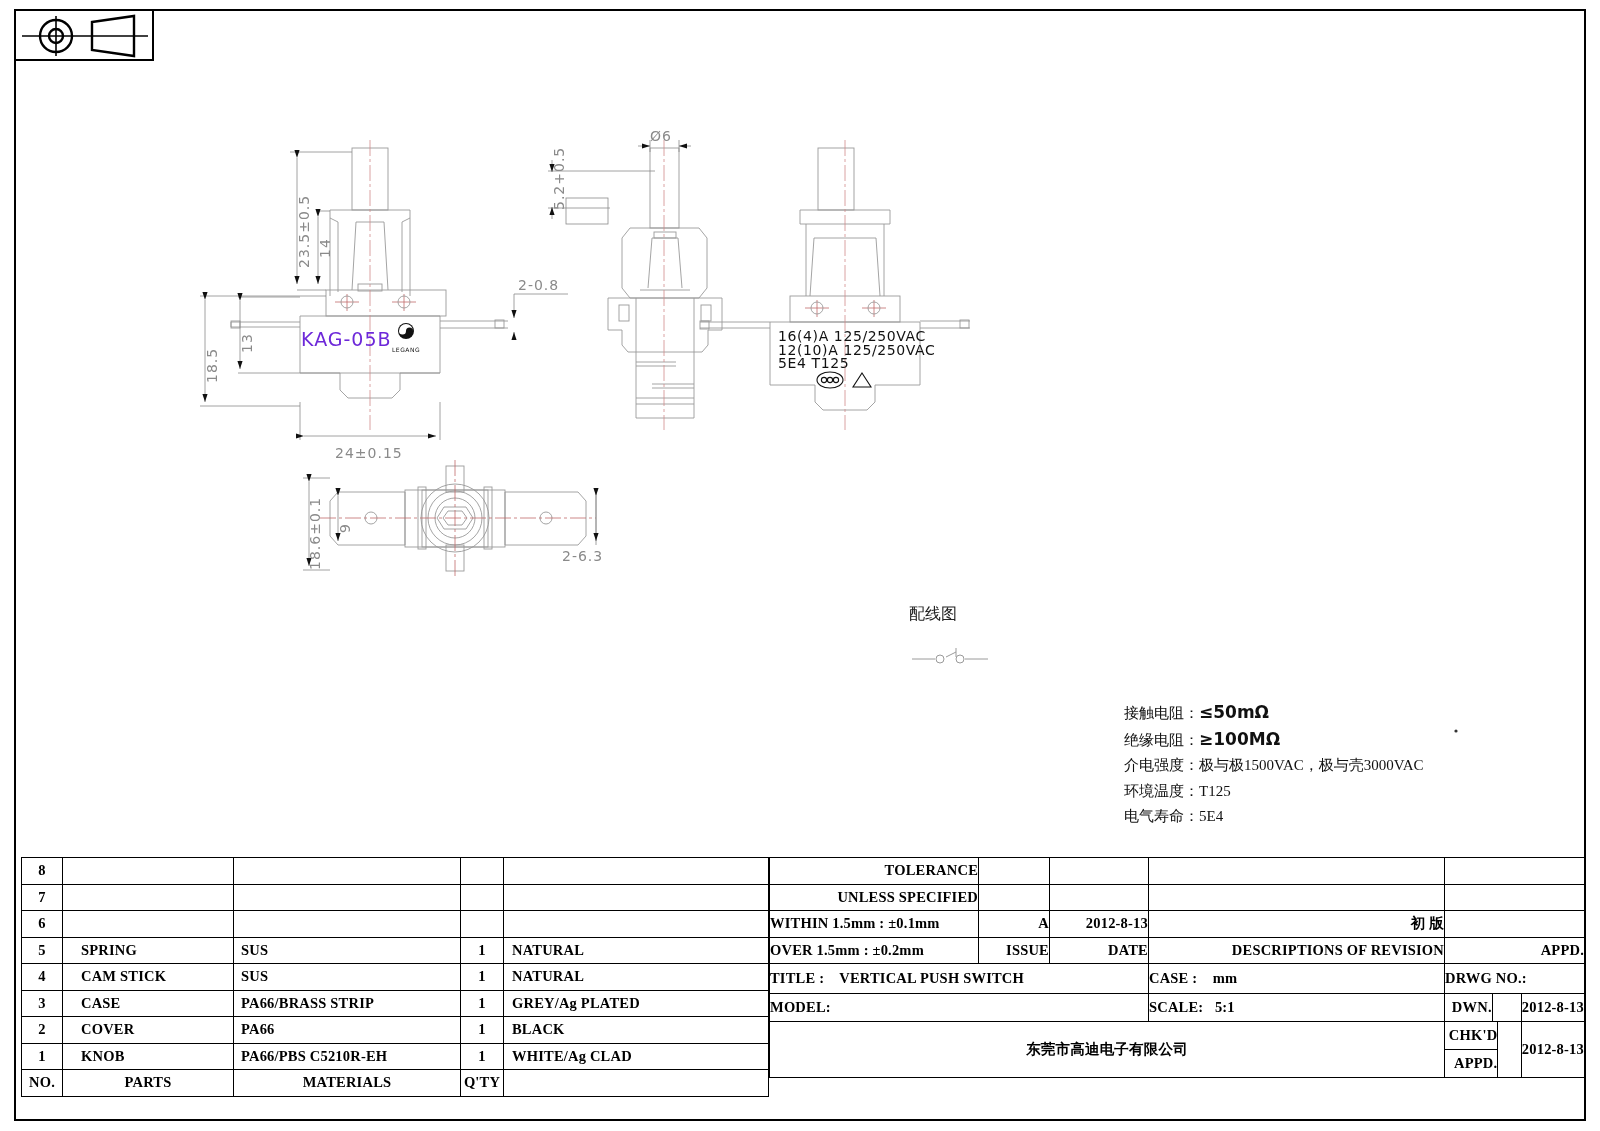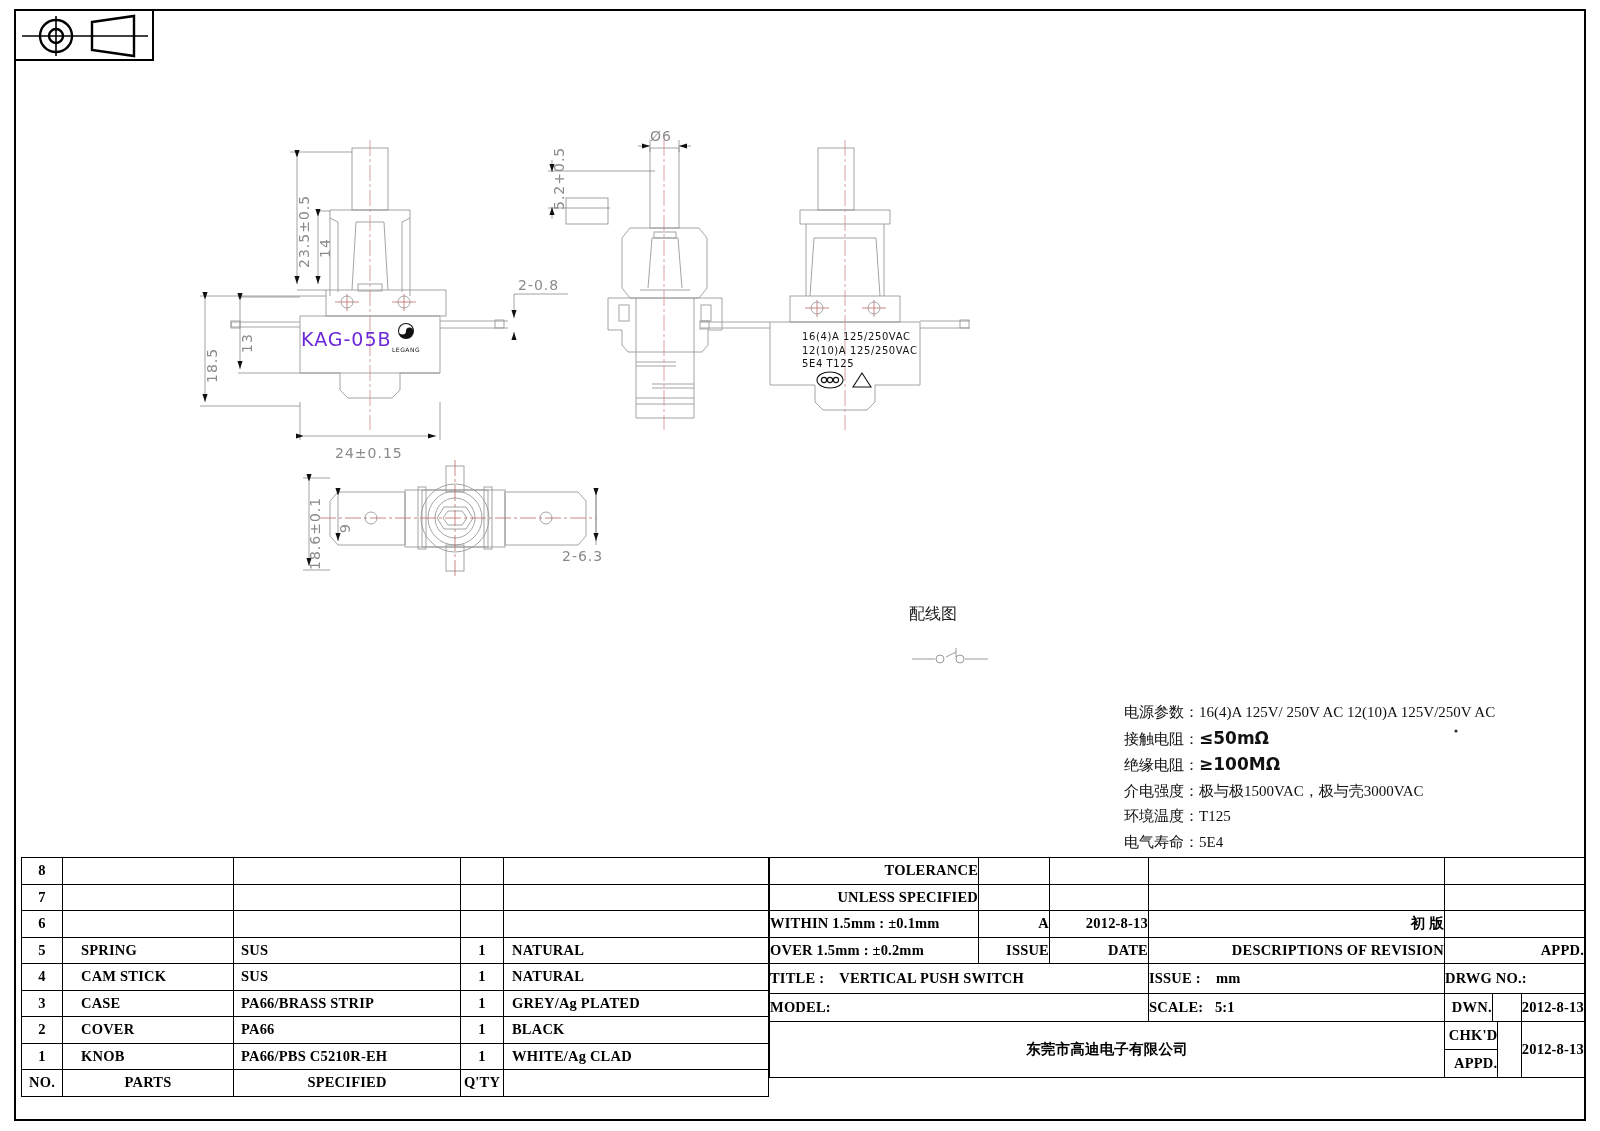--- a/index.html
+++ b/index.html
@@ -57,21 +57,21 @@
     font-family:"DejaVu Sans",sans-serif;font-size:31px;font-weight:400;color:#000;
     text-align:center;letter-spacing:1px;
   }
   .title-txt{font-size:16.5px;}
   .small-lbl{font-size:14px;}
 
   
   .dim{position:absolute;font-family:"DejaVu Sans",sans-serif;color:#8a8a8a;font-size:14px;letter-spacing:1px;white-space:nowrap;}
   .dim.vert{transform-origin:0 0;transform:rotate(-90deg);}
   .part-label{position:absolute;font-family:"DejaVu Sans",sans-serif;color:#6d28d9;font-size:19px;letter-spacing:1px;white-space:nowrap;}
-  .rating{position:absolute;font-family:"DejaVu Sans",sans-serif;color:#111;font-size:10px;line-height:13.5px;letter-spacing:.6px;white-space:nowrap;margin-left:24px;}
+  .rating{position:absolute;font-family:"DejaVu Sans",sans-serif;color:#111;font-size:14px;line-height:13.5px;letter-spacing:.6px;white-space:nowrap;}
   .brand{position:absolute;font-family:"DejaVu Sans",sans-serif;color:#111;font-size:6px;letter-spacing:.5px;}
 </style>
 </head>
 <body>
 
 <div class="sheet">
 
   <div class="outer-border"></div>
 
   <div class="proj-box">
@@ -301,23 +301,20 @@
 
   <div class="rating" style="left:778px;top:330px;">
     <div>16(4)A 125/250VAC</div>
     <div>12(10)A 125/250VAC</div>
     <div>5E4  T125</div>
   </div>
 
   <div class="wiring-title">配线图</div>
 
   <div class="specs">
-    <div>
-      <span class="sp-label">电源参数：</span><span>16(4)A 125V/ 250V AC   12(10)A 125V/250V AC</span>
-    </div>
     <div>
       <span class="sp-label">接触电阻：</span><span class="big">≤50mΩ</span>
     </div>
     <div>
       <span class="sp-label">绝缘电阻：</span><span class="big">≥100MΩ</span>
     </div>
     <div>
       <span class="sp-label">介电强度：</span><span>极与极1500VAC，极与壳3000VAC</span>
     </div>
     <div>
@@ -382,21 +379,21 @@
       <tr>
         <td class="c-no">1</td>
         <td class="c-part">KNOB</td>
         <td class="c-mat">PA66/PBS C5210R-EH</td>
         <td class="c-qty">1</td>
         <td class="c-note">WHITE/Ag CLAD</td>
       </tr>
       <tr class="hdr">
         <td class="c-no">NO.</td>
         <td class="c-part">PARTS</td>
-        <td class="c-mat">SPECIFIED</td>
+        <td class="c-mat">MATERIALS</td>
         <td class="c-qty">Q'TY</td>
         <td class="c-note"></td>
       </tr>
     </tbody>
   </table>
 
   <table class="tbl" id="title-block">
     <tbody>
 
       <tr>
@@ -431,21 +428,21 @@
         <td class="tb-c">APPD.</td>
       </tr>
 
       <tr>
         <td class="tb-l title-txt" colspan="3" style="height:29px;">
           <span>TITLE :</span>
           &nbsp;&nbsp;
           <span>VERTICAL PUSH SWITCH</span>
         </td>
         <td class="tb-l" style="width:150px;">
-          <span>ISSUE :</span>
+          <span>CASE :</span>
           &nbsp;&nbsp;
           <span>mm</span>
         </td>
         <td class="tb-l">
           <span>DRWG NO.:</span>
           <span></span>
         </td>
       </tr>
 
       <tr>

